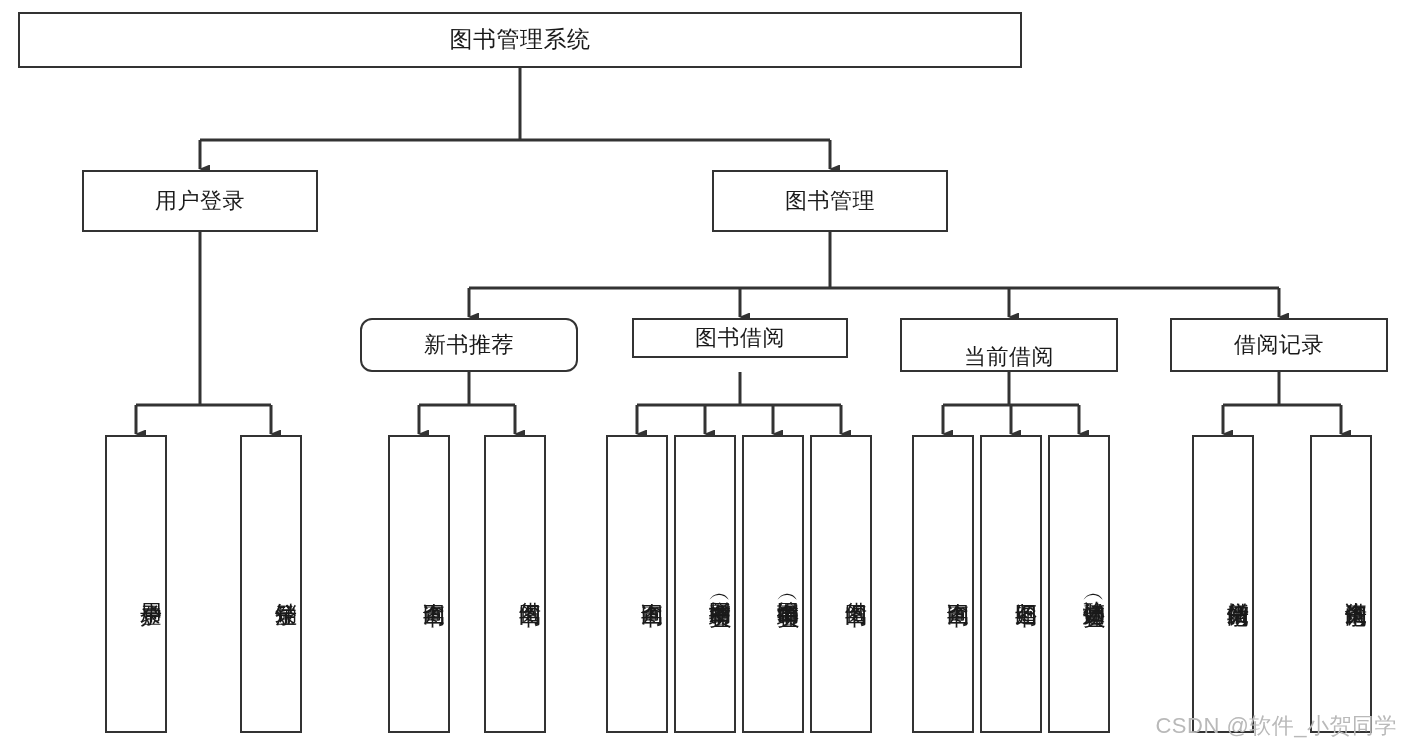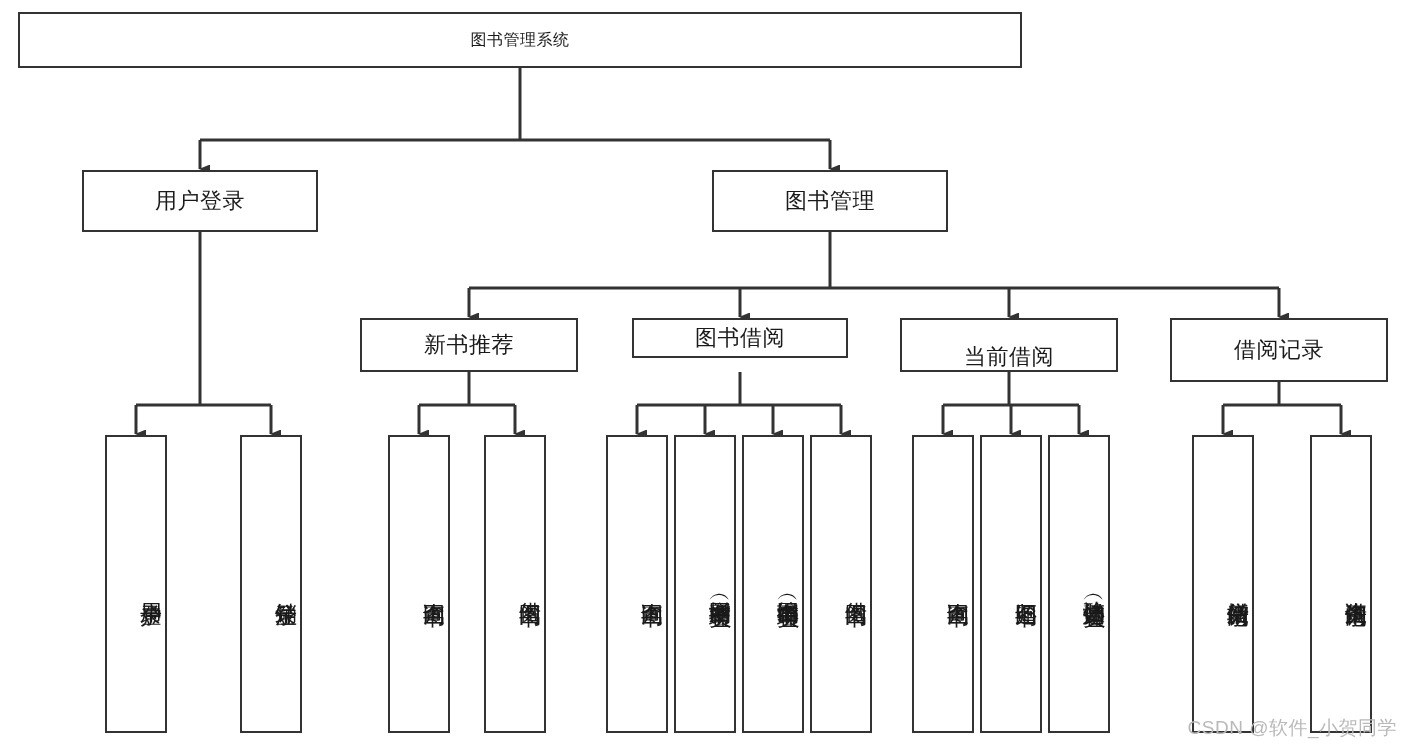--- a/index.html
+++ b/index.html
@@ -35,42 +35,42 @@
     align-items: center;
     justify-content: center;
     color: #1a1a1a;
   }
   .node-h {
     font-size: 22px;
     line-height: 1.2;
     letter-spacing: 0.5px;
   }
   .node-root {
-    font-size: 16px;
+    font-size: 23px;
   }
   .node-v {
     font-size: 22px;
     writing-mode: vertical-rl;
     text-orientation: upright;
     line-height: 1.25;
     letter-spacing: 1px;
     padding-top: 6px;
     align-items: flex-start;
     justify-content: center;
   }
   .node-v > span {
     display: block;
     writing-mode: vertical-rl;
     text-orientation: upright;
   }
   #watermark {
     position: absolute;
     right: 8px;
     bottom: 6px;
-    font-size: 19px;
+    font-size: 22px;
     color: #b9b9b9;
     letter-spacing: 0.5px;
     white-space: nowrap;
     user-select: none;
   }
 </style>
 </head>
 <body>
 
 <div id="diagram-root">
@@ -121,30 +121,30 @@
   <div id="nodes-layer">
       <div class="node node-h node-root" style="left: 18px; top: 12px; width: 1004px; height: 56px;">
         <span>图书管理系统</span>
       </div>
       <div class="node node-h" style="left: 82px; top: 170px; width: 236px; height: 62px;">
         <span>用户登录</span>
       </div>
       <div class="node node-h" style="left: 712px; top: 170px; width: 236px; height: 62px; font-family: Liberation Serif, serif;">
         <span>图书管理</span>
       </div>
-      <div class="node node-h" style="left: 360px; top: 318px; width: 218px; height: 54px;">
+      <div class="node node-h" style="left: 360px; top: 318px; width: 218px; height: 54px; border-radius: 12px;">
         <span>新书推荐</span>
       </div>
       <div class="node node-h" style="left: 632px; top: 318px; width: 216px; height: 40px;">
         <span>图书借阅</span>
       </div>
       <div class="node node-h" style="left: 900px; top: 318px; width: 218px; height: 54px; align-items: flex-end;">
         <span>当前借阅</span>
       </div>
-      <div class="node node-h" style="left: 1170px; top: 318px; width: 218px; height: 64px; text-align: right;">
+      <div class="node node-h" style="left: 1170px; top: 318px; width: 218px; height: 54px; text-align: right;">
         <span>借阅记录</span>
       </div>
       <div class="node node-v" style="left: 105px; top: 435px; width: 62px; height: 298px;">
         <span>用户登录</span>
       </div>
       <div class="node node-v" style="left: 240px; top: 435px; width: 62px; height: 298px;">
         <span>注销登录</span>
       </div>
       <div class="node node-v" style="left: 388px; top: 435px; width: 62px; height: 298px;">
         <span>查询图书</span>

